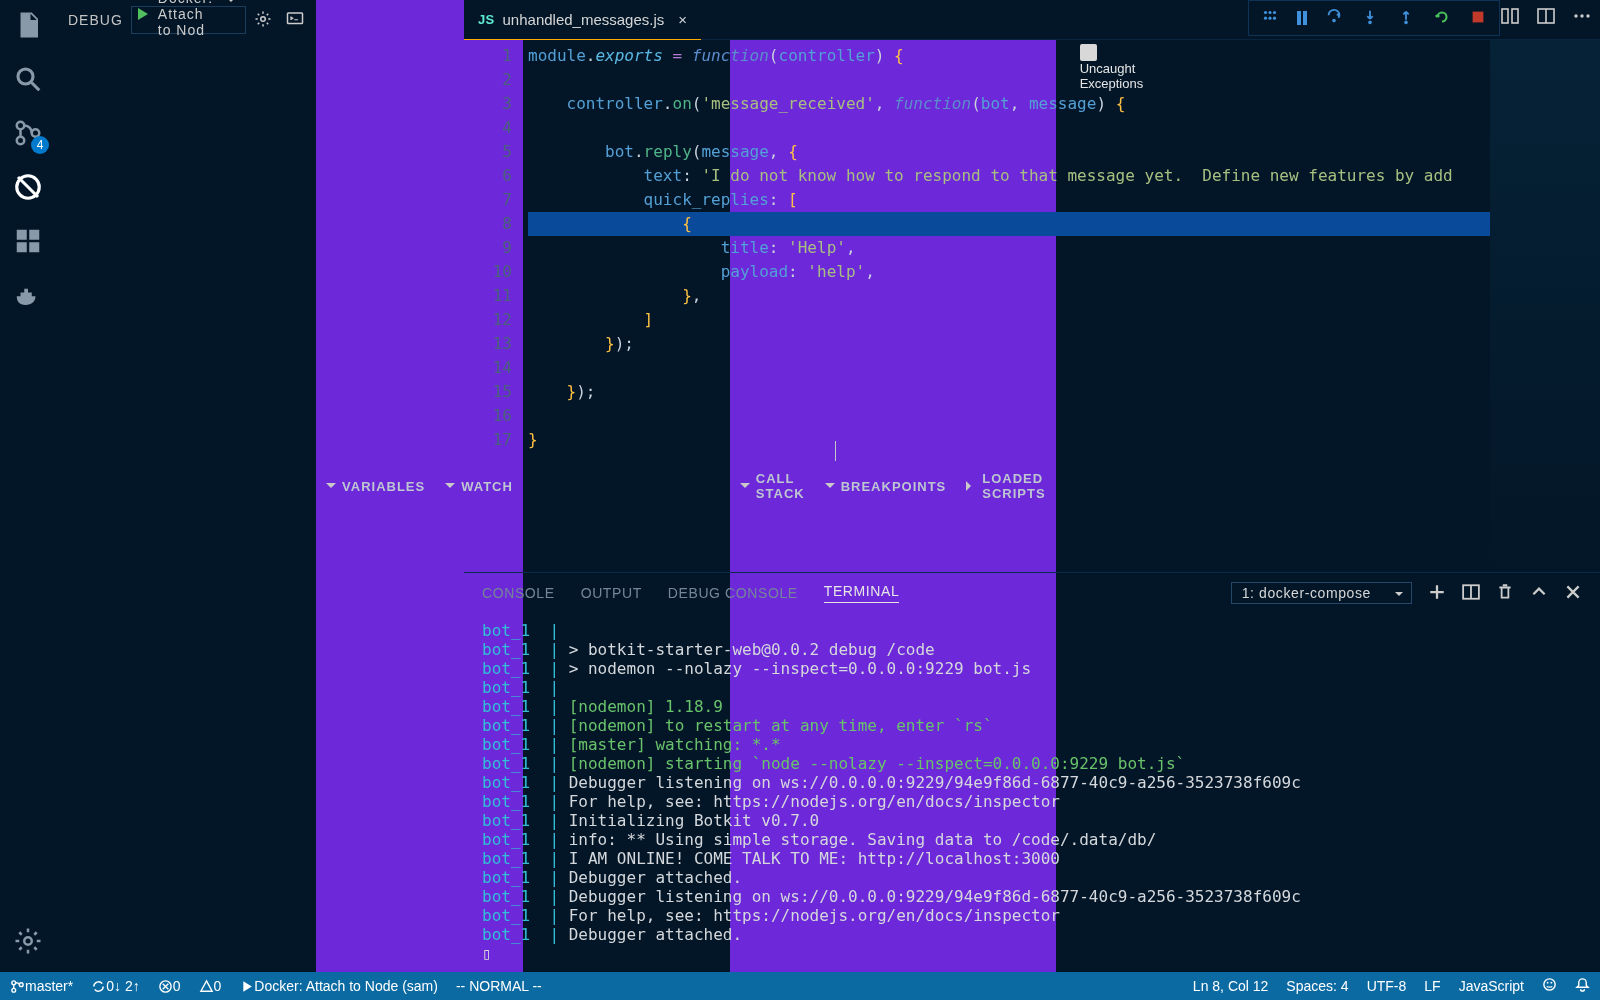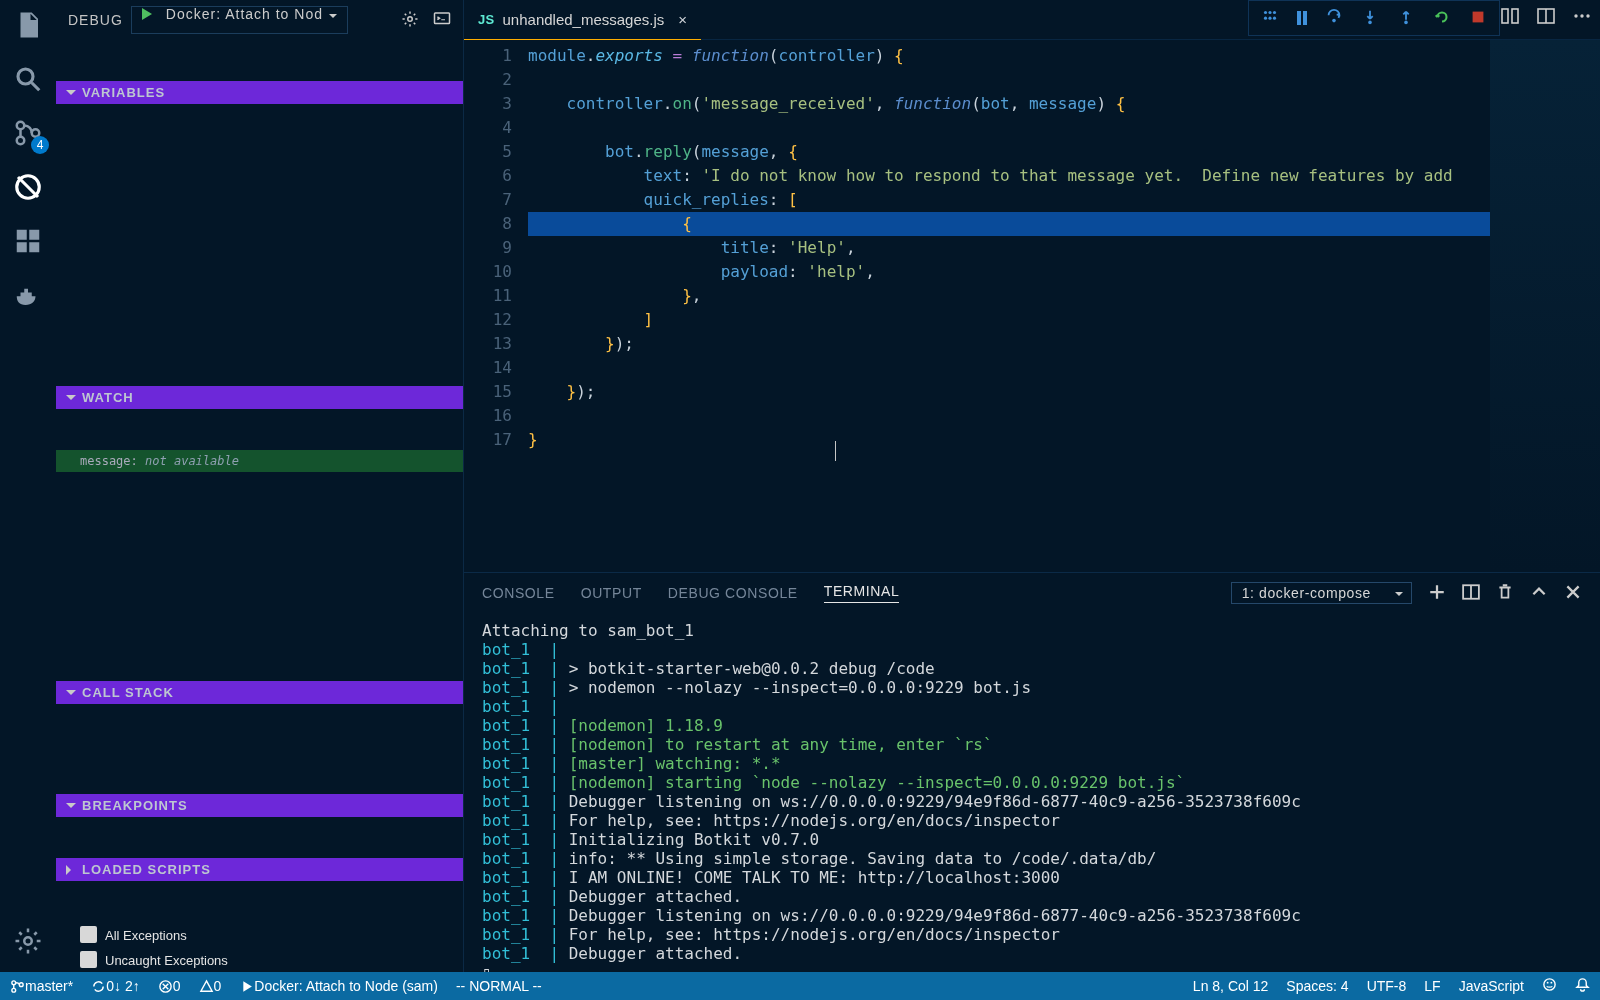--- a/index.html
+++ b/index.html
@@ -29,21 +29,21 @@
 .badge {
   position: absolute; background:#007acc;color:#fff;font-size:12px;
   width:18px;height:18px;border-radius:9px;text-align:center;line-height:18px;
   transform:translate(12px,12px);
 }
 
 .side-panel {
   width: 408px; height: 100%;
   background:#031627;
   border-right:1px solid #0b2945;
-  display:flex; flex-direction:column;gap:41px;
+  display:flex; 
 }
 .side-header {
   display:flex; align-items:center; gap:8px;
   padding:0 12px; height:40px;
   font-size:14px; letter-spacing:1px; color:#c4c4c4;
 }
 .debug-config {
   display:flex;align-items:center;
   border:1px solid #1b3d5c; height:28px;
   font-size:14px; padding:0 6px 12px 0px;
@@ -350,21 +350,20 @@
               </svg></span>
           <span><svg viewBox="0 0 16 16">
                 <path d="M3 10l5-5 5 5" fill="none" stroke="#ccc" stroke-width="2"></path>
               </svg></span>
           <span><svg viewBox="0 0 16 16">
                 <path d="M3 3l10 10M13 3L3 13" stroke="#ccc" stroke-width="2"></path>
               </svg></span>
         </div>
       </div>
       <div class="terminal" id="terminal">
-          <div class="row"><span>Attaching to sam_bot_1</span></div>
           <div class="row"><span class="src">bot_1  |</span><span> </span></div>
           <div class="row"><span class="src">bot_1  |</span><span> &gt; botkit-starter-web@0.0.2 debug /code</span></div>
           <div class="row"><span class="src">bot_1  |</span><span> &gt; nodemon --nolazy --inspect=0.0.0.0:9229 bot.js</span></div>
           <div class="row"><span class="src">bot_1  |</span><span> </span></div>
           <div class="row"><span class="src">bot_1  |</span><span class="green"> [nodemon] 1.18.9</span></div>
           <div class="row"><span class="src">bot_1  |</span><span class="green"> [nodemon] to restart at any time, enter `rs`</span></div>
           <div class="row"><span class="src">bot_1  |</span><span class="green"> [master] watching: *.*</span></div>
           <div class="row"><span class="src">bot_1  |</span><span class="green"> [nodemon] starting `node --nolazy --inspect=0.0.0.0:9229 bot.js`</span></div>
           <div class="row"><span class="src">bot_1  |</span><span> Debugger listening on ws://0.0.0.0:9229/94e9f86d-6877-40c9-a256-3523738f609c</span></div>
           <div class="row"><span class="src">bot_1  |</span><span> For help, see: https://nodejs.org/en/docs/inspector</span></div>

